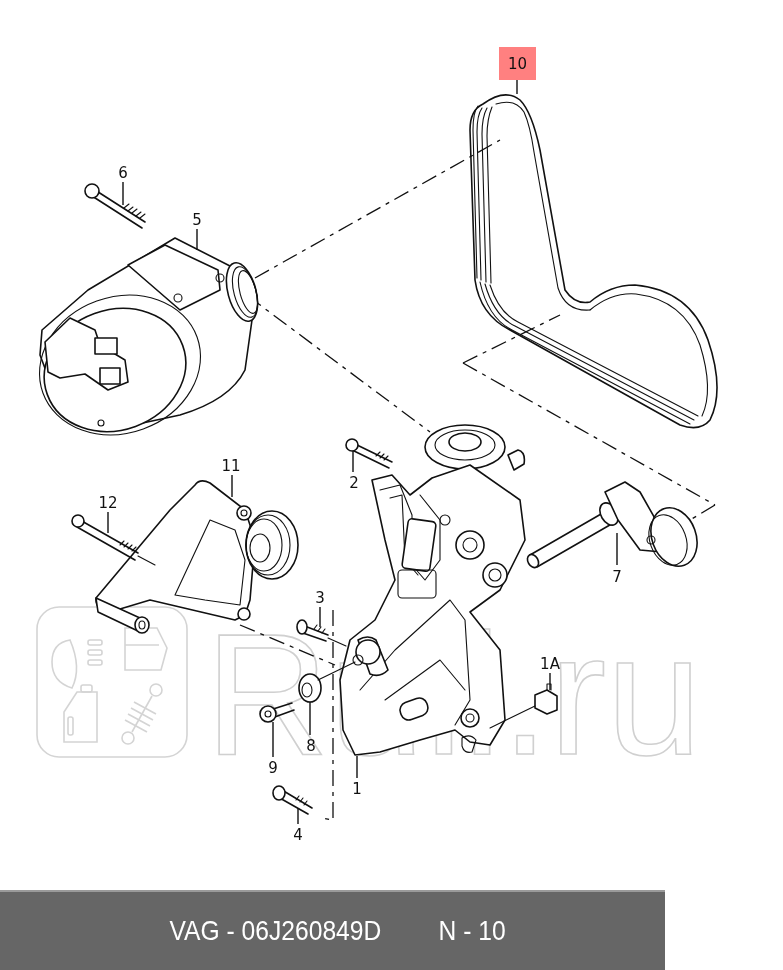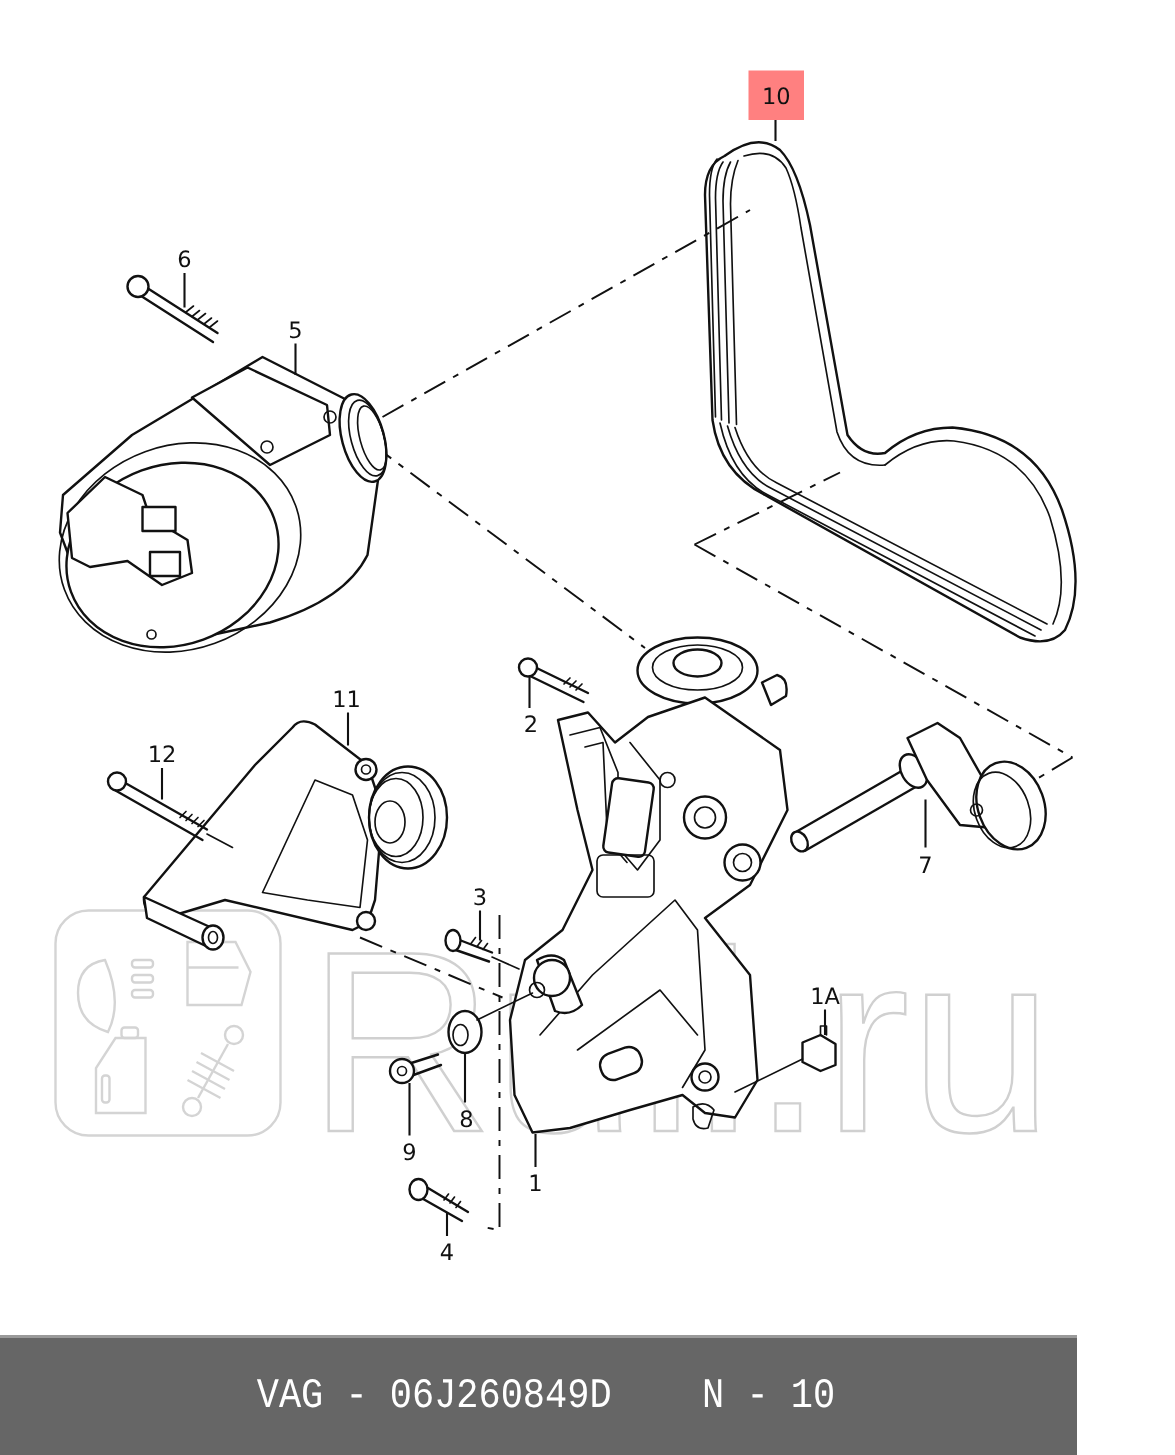--- a/index.html
+++ b/index.html
@@ -8,24 +8,24 @@
   #diagram svg { display: block; }
   .ln { fill: none; stroke: #111; stroke-width: 1.6; stroke-linecap: round; stroke-linejoin: round; }
   .ln-thin { fill: none; stroke: #111; stroke-width: 1.1; stroke-linecap: round; stroke-linejoin: round; }
   .part-fill { fill: #ffffff; stroke: #111; stroke-width: 1.6; stroke-linejoin: round; }
   .dash { fill: none; stroke: #111; stroke-width: 1.3; stroke-dasharray: 16 6 4 6; }
   .leader { stroke: #111; stroke-width: 1.4; }
   .callout-text { font-family: "DejaVu Sans", sans-serif; font-size: 15px; fill: #111; }
   .wm { fill: none; stroke: #d4d4d4; stroke-width: 1.6; }
   .wm-text { font-family: "Liberation Sans", sans-serif; font-size: 172px; fill: none; stroke: #d0d0d0; stroke-width: 1.6; }
   #footer {
-    position: absolute; left: 0; top: 890px; width: 718px; height: 80px;
+    position: absolute; left: 0; top: 890px; width: 665px; height: 80px;
     background: #666666; border-top: 2px solid #9a9a9a; box-sizing: border-box;
     display: flex; align-items: center; justify-content: center; gap: 38px;
-    color: #ffffff; font-family: Liberation Mono, monospace; font-size: 28px; letter-spacing: 0px;
+    color: #ffffff; font-family: Liberation Sans, sans-serif; font-size: 28px; letter-spacing: 0px;
   }
   #footer span { transform: scaleX(0.88); display: inline-block; }
 </style>
 </head>
 <body>
 
 <div id="diagram">
 <svg width="783" height="890" viewBox="0 0 783 890" xmlns="http://www.w3.org/2000/svg">
 
   <g>

